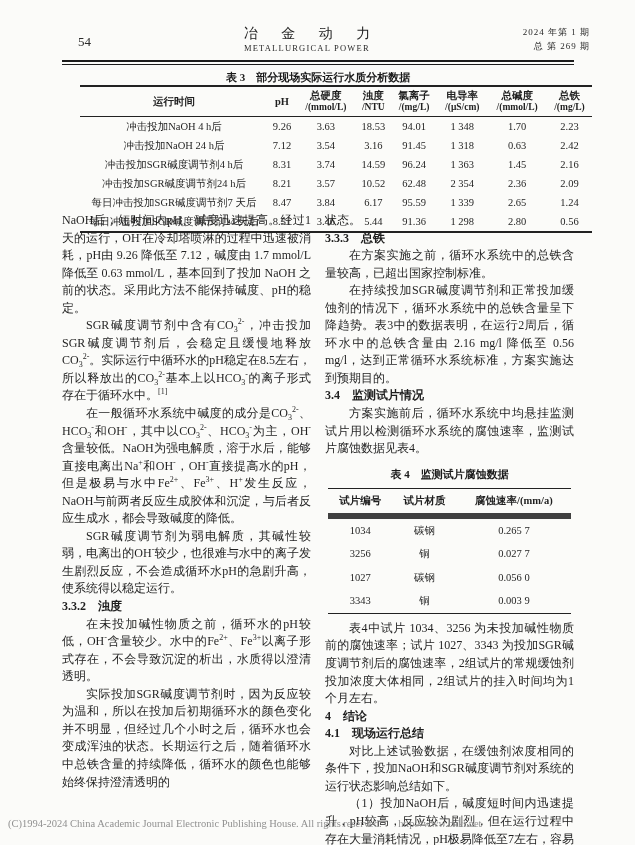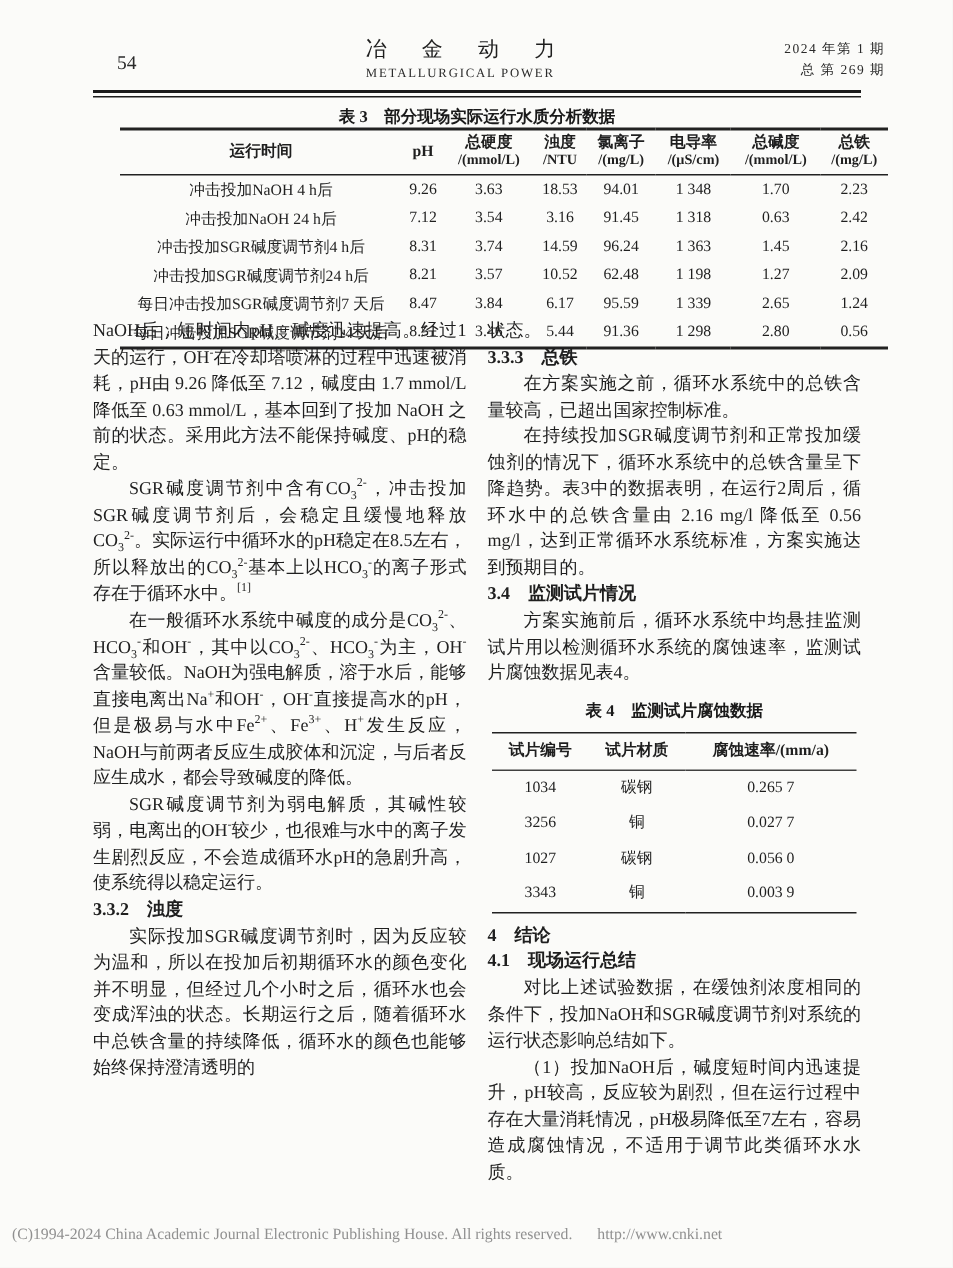--- a/index.html
+++ b/index.html
@@ -50,21 +50,21 @@
   .col-right{left:325px;}
   .col p{margin:0;text-indent:2em;}
   .col p.pc{text-indent:0;}
   .col p.h{text-indent:0;font-weight:bold;}
   sup,sub{font-size:8px;line-height:0;}
   
   .t4-block{margin:8px 2px 6px 2px;}
   .t4-title{text-align:center;font-size:11px;font-weight:bold;margin-bottom:5px;color:#1a1a1a;}
   .t4{width:243px;margin:0 auto;font-size:10.5px;color:#1f1f1f;
       border-top:1.8px solid #222;border-bottom:1.8px solid #222;}
-  .t4 thead tr{border-bottom:1px solid #404040;}
+  .t4 thead tr{border-bottom:6px solid #404040;}
   .t4 th{font-weight:bold;padding:3px 2px;text-align:center;}
   .t4 td{padding:3px 2px;text-align:center;}
   
   .ftr{
     position:absolute;left:8px;top:818px;width:620px;
     font-size:10.5px;color:#909090;
     font-family:"Liberation Serif","DejaVu Serif",serif;
   }
   .ftr .url{margin-left:14px;}
 </style>
@@ -163,22 +163,22 @@
             <td>1 363</td>
             <td>1.45</td>
             <td>2.16</td>
           </tr>
           <tr>
             <td>冲击投加SGR碱度调节剂24 h后</td>
             <td>8.21</td>
             <td>3.57</td>
             <td>10.52</td>
             <td>62.48</td>
-            <td>1 198</td>
-            <td>1.27</td>
+            <td>2 354</td>
+            <td>2.36</td>
             <td>2.09</td>
           </tr>
           <tr>
             <td>每日冲击投加SGR碱度调节剂7 天后</td>
             <td>8.47</td>
             <td>3.84</td>
             <td>6.17</td>
             <td>95.59</td>
             <td>1 339</td>
             <td>2.65</td>
@@ -198,20 +198,21 @@
     </table>
   </div>
 
   <div class="col col-left">
     <div>
         <p class="pc">NaOH后，短时间内pH、碱度迅速提高。经过1天的运行，OH<sup>-</sup>在冷却塔喷淋的过程中迅速被消耗，pH由 9.26 降低至 7.12，碱度由 1.7 mmol/L 降低至 0.63 mmol/L，基本回到了投加 NaOH 之前的状态。采用此方法不能保持碱度、pH的稳定。</p>
         <p class="p">SGR碱度调节剂中含有CO<sub>3</sub><sup>2-</sup>，冲击投加SGR碱度调节剂后，会稳定且缓慢地释放CO<sub>3</sub><sup>2-</sup>。实际运行中循环水的pH稳定在8.5左右，所以释放出的CO<sub>3</sub><sup>2-</sup>基本上以HCO<sub>3</sub><sup>-</sup>的离子形式存在于循环水中。<sup>[1]</sup></p>
         <p class="p">在一般循环水系统中碱度的成分是CO<sub>3</sub><sup>2-</sup>、HCO<sub>3</sub><sup>-</sup>和OH<sup>-</sup>，其中以CO<sub>3</sub><sup>2-</sup>、HCO<sub>3</sub><sup>-</sup>为主，OH<sup>-</sup>含量较低。NaOH为强电解质，溶于水后，能够直接电离出Na<sup>+</sup>和OH<sup>-</sup>，OH<sup>-</sup>直接提高水的pH，但是极易与水中Fe<sup>2+</sup>、Fe<sup>3+</sup>、H<sup>+</sup>发生反应，NaOH与前两者反应生成胶体和沉淀，与后者反应生成水，都会导致碱度的降低。</p>
         <p class="p">SGR碱度调节剂为弱电解质，其碱性较弱，电离出的OH<sup>-</sup>较少，也很难与水中的离子发生剧烈反应，不会造成循环水pH的急剧升高，使系统得以稳定运行。</p>
         <p class="h">3.3.2　浊度</p>
+        <p class="p">在未投加碱性物质之前，循环水的pH较低，OH<sup>-</sup>含量较少。水中的Fe<sup>2+</sup>、Fe<sup>3+</sup>以离子形式存在，不会导致沉淀的析出，水质得以澄清透明。</p>
         <p class="p">实际投加SGR碱度调节剂时，因为反应较为温和，所以在投加后初期循环水的颜色变化并不明显，但经过几个小时之后，循环水也会变成浑浊的状态。长期运行之后，随着循环水中总铁含量的持续降低，循环水的颜色也能够始终保持澄清透明的</p>
       </div>
   </div>
 
   <div class="col col-right">
     <div>
         <p class="pc">状态。</p>
         <p class="h">3.3.3　总铁</p>
         <p class="p">在方案实施之前，循环水系统中的总铁含量较高，已超出国家控制标准。</p>
         <p class="p">在持续投加SGR碱度调节剂和正常投加缓蚀剂的情况下，循环水系统中的总铁含量呈下降趋势。表3中的数据表明，在运行2周后，循环水中的总铁含量由 2.16 mg/l 降低至 0.56 mg/l，达到正常循环水系统标准，方案实施达到预期目的。</p>
@@ -246,20 +247,21 @@
             </tr>
             <tr>
               <td>3343</td>
               <td>铜</td>
               <td>0.003 9</td>
             </tr>
           </tbody>
       </table>
     </div>
     <div>
+        <p class="p">表4中试片 1034、3256 为未投加碱性物质前的腐蚀速率；试片 1027、3343 为投加SGR碱度调节剂后的腐蚀速率，2组试片的常规缓蚀剂投加浓度大体相同，2组试片的挂入时间均为1个月左右。</p>
         <p class="h">4　结论</p>
         <p class="h">4.1　现场运行总结</p>
         <p class="p">对比上述试验数据，在缓蚀剂浓度相同的条件下，投加NaOH和SGR碱度调节剂对系统的运行状态影响总结如下。</p>
         <p class="p">（1）投加NaOH后，碱度短时间内迅速提升，pH较高，反应较为剧烈，但在运行过程中存在大量消耗情况，pH极易降低至7左右，容易造成腐蚀情况，不适用于调节此类循环水水质。</p>
       </div>
   </div>
 
   <div class="ftr">
     <span>(C)1994-2024 China Academic Journal Electronic Publishing House. All rights reserved.</span>
     <span class="url">http://www.cnki.net</span>

